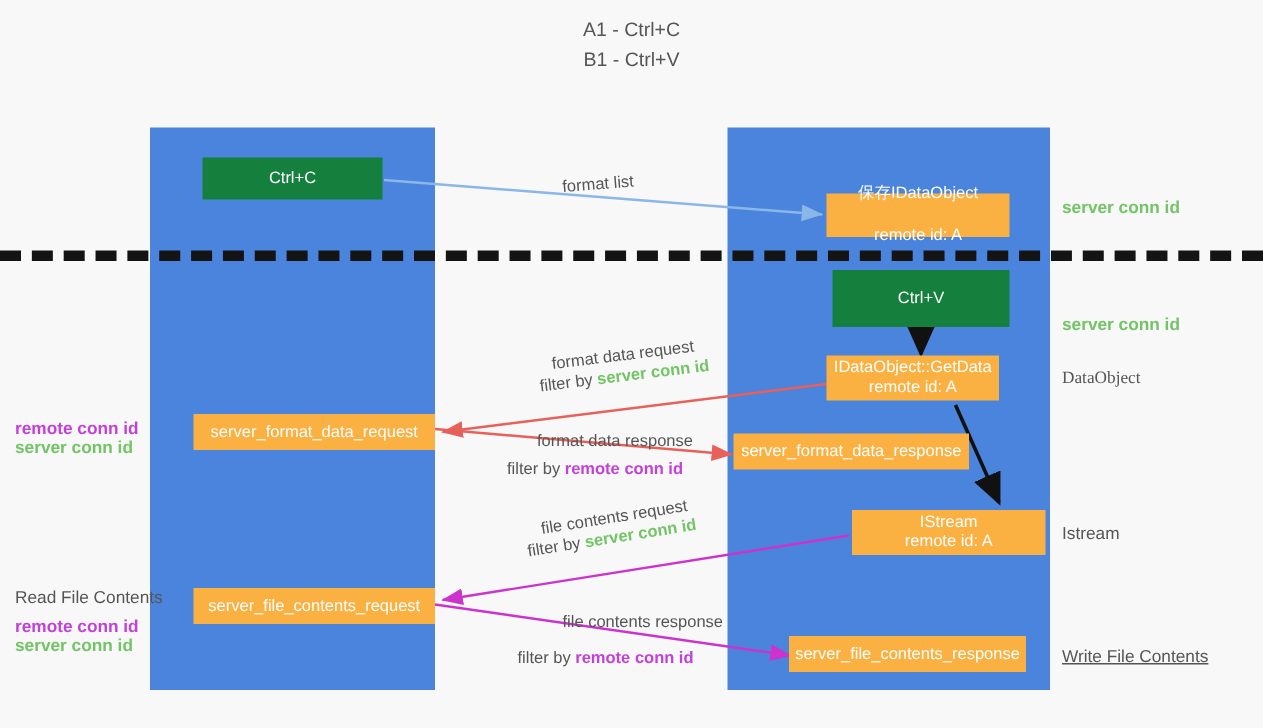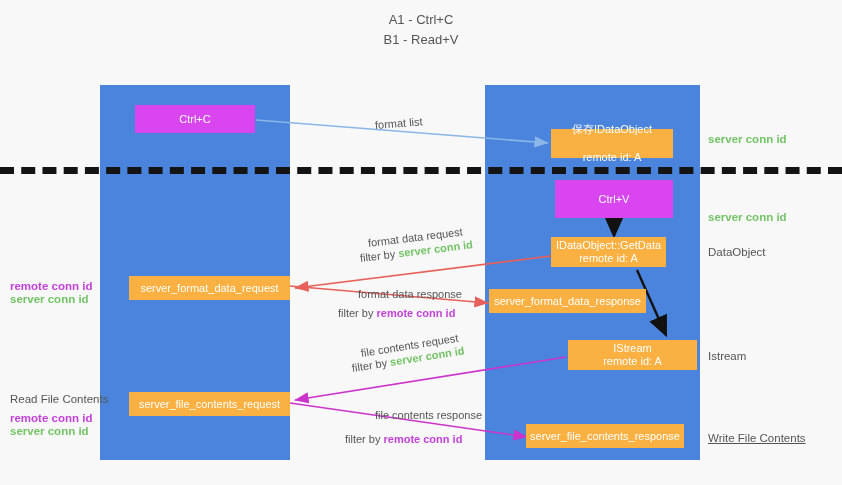--- a/index.html
+++ b/index.html
@@ -36,21 +36,21 @@
     position:absolute;left:0;top:167px;width:842px;height:0;
     border-top:7px dashed #141414;
   }
 
   
   .box{
     position:absolute;box-sizing:border-box;
     display:flex;flex-direction:column;align-items:center;justify-content:center;
     color:#ffffff;font-size:11px;line-height:13px;text-align:center;
   }
-  .box.green{background:#d946ef;}
+  .box.green{background:#15803d;}
   .box.orange{background:#fbb042;}
   .box .l2{font-size:11px;}
 
   
   .sidelabel{position:absolute;font-size:11.5px;line-height:14px;white-space:nowrap;}
   .sidelabel.grey{color:#555;}
   .bold-green{color:#72c465;font-weight:bold;}
   .bold-purple{color:#c341d8;font-weight:bold;}
 
   
@@ -61,21 +61,21 @@
 
   svg.arrows{position:absolute;left:0;top:0;width:842px;height:485px;overflow:visible;}
 </style>
 </head>
 <body>
 
 <div id="stage">
 
   <div class="title">
     <div>A1 - Ctrl+C</div>
-    <div>B1 - Read+V</div>
+    <div>B1 - Ctrl+V</div>
   </div>
 
   <div class="colhead" style="left:100px;top:58px;width:190px;">
     <span class="l1">A1</span>
     <span class="l2">format</span>
   </div>
 
   <div class="lane a"></div>
   <div class="lane b"></div>
 
@@ -148,21 +148,21 @@
   </div>
 
   <div class="box orange" style="left:526px;top:424px;width:158px;height:24px;">
     <span>server_file_contents_response</span>
   </div>
 
   <div class="sidelabel bold-green" style="left:708px;top:132px;">server conn id</div>
 
   <div class="sidelabel bold-green" style="left:708px;top:210px;">server conn id</div>
 
-  <div class="sidelabel grey" style="left:708px;top:245px;">DataObject</div>
+  <div class="sidelabel grey" style="left:708px;top:245px;font-family:Liberation Serif, serif;">DataObject</div>
 
   <div class="sidelabel grey" style="left:708px;top:349px;">Istream</div>
 
   <div class="sidelabel grey" style="left:708px;top:431px;text-decoration:underline;">Write File Contents</div>
 
   <div class="sidelabel bold-purple" style="left:10px;top:279px;">remote conn id</div>
   <div class="sidelabel bold-green" style="left:10px;top:292px;">server conn id</div>
 
   <div class="sidelabel grey" style="left:10px;top:392px;">Read File Contents</div>
   <div class="sidelabel bold-purple" style="left:10px;top:411px;">remote conn id</div>

